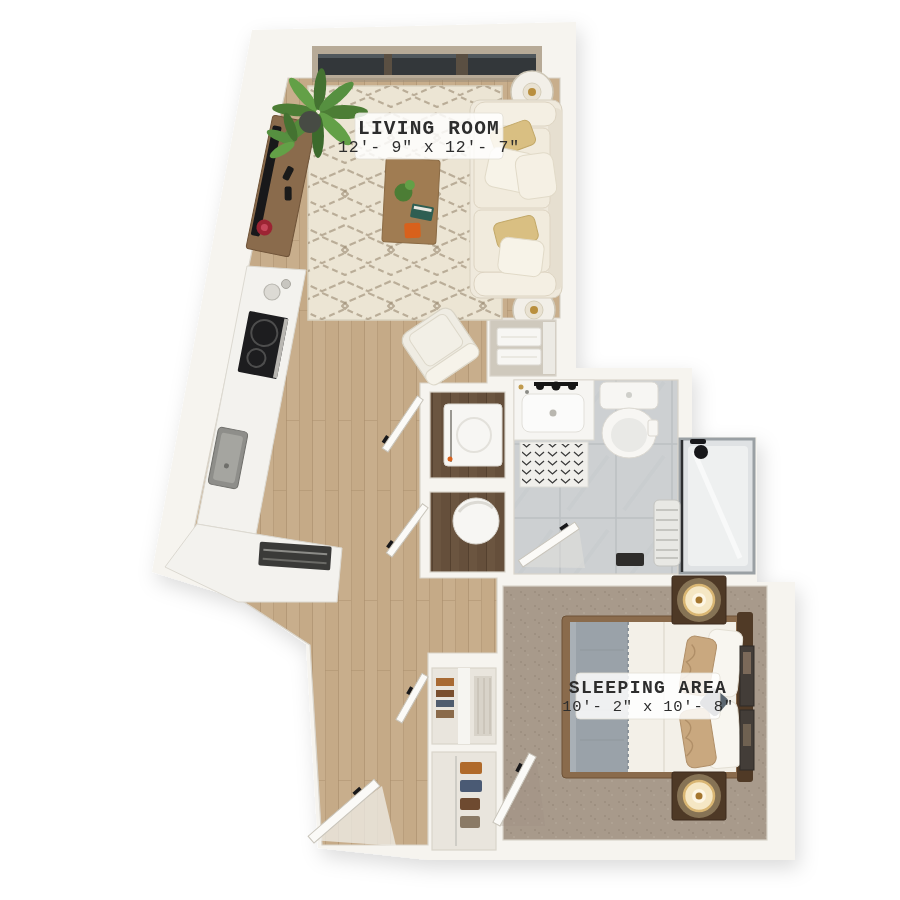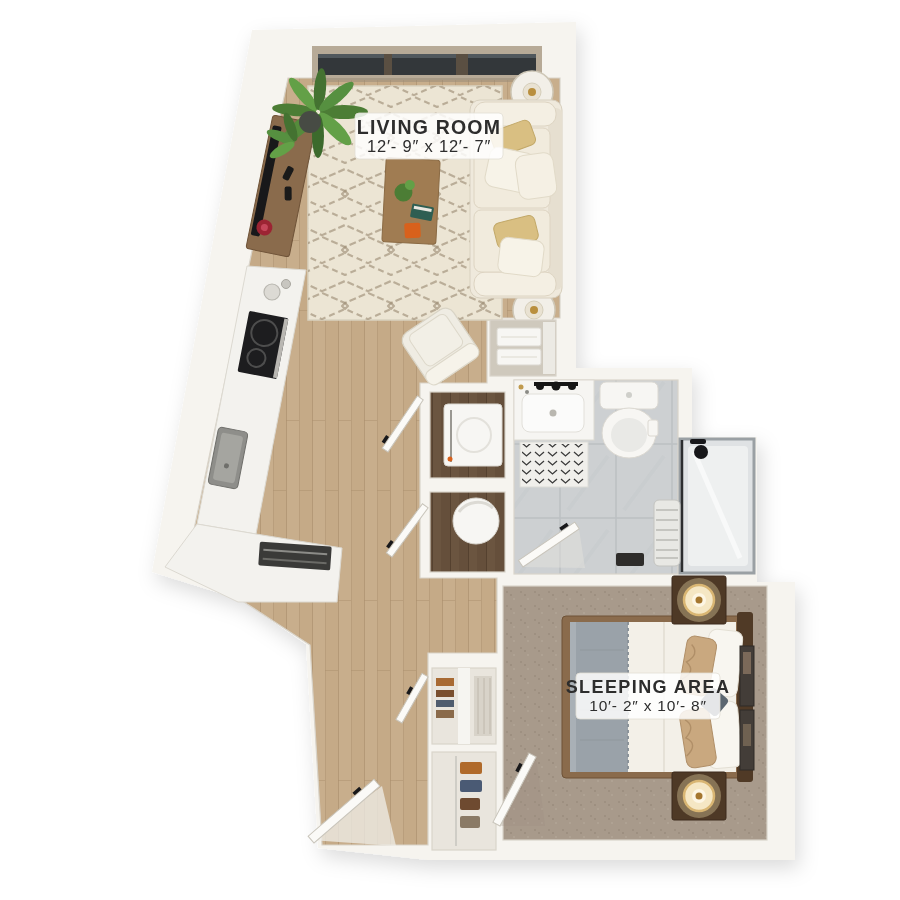--- a/index.html
+++ b/index.html
@@ -8,21 +8,21 @@
     --carpet:#a89a8b; --carpet-dot:#968878; --tile:#cdd0d2; --tile-grout:#bcc0c3;
     --counter:#f3f2ee; --appliance-dark:#1d1d1f; --fixture-white:#f7f6f3;
     --furniture-wood:#8a6b4c; --dark-wood:#503a26; --niche-wood:#6b5540;
     --sofa:#efe9dc; --pillow-gold:#d9bf82; --blanket-gray:#9aa2a9; --pillow-tan:#c9a87f;
     --plant-green:#4c7d35; --accent-orange:#d8611c; --accent-red:#9c2433;
     --lamp-gold:#d9b673; --glass-dark:#33373a; --window-frame:#b7aa97;
     --label-text:#2d2d2d;
   }
   html,body{margin:0;padding:0;background:var(--background);}
   .stage{width:900px;height:900px;position:relative;background:var(--background);
-    font-family:Liberation Sans, sans-serif;}
+    font-family:Liberation Mono, monospace;}
   svg{display:block}
   .wall{fill:var(--wall);}
   .wood{fill:var(--wood-floor);}
   .wood-line{stroke:var(--wood-seam);}
   .floor-edge{stroke:var(--wall-edge);stroke-width:1.2;}
   .rug-base{fill:var(--rug);}
   .rug-line{stroke:var(--rug-pattern);fill:none;stroke-width:2.2;stroke-linejoin:round;opacity:.62;}
   .carpet-base{fill:var(--carpet);}
   .tile-base{fill:var(--tile);}
   .tile-line{stroke:var(--tile-grout);}

